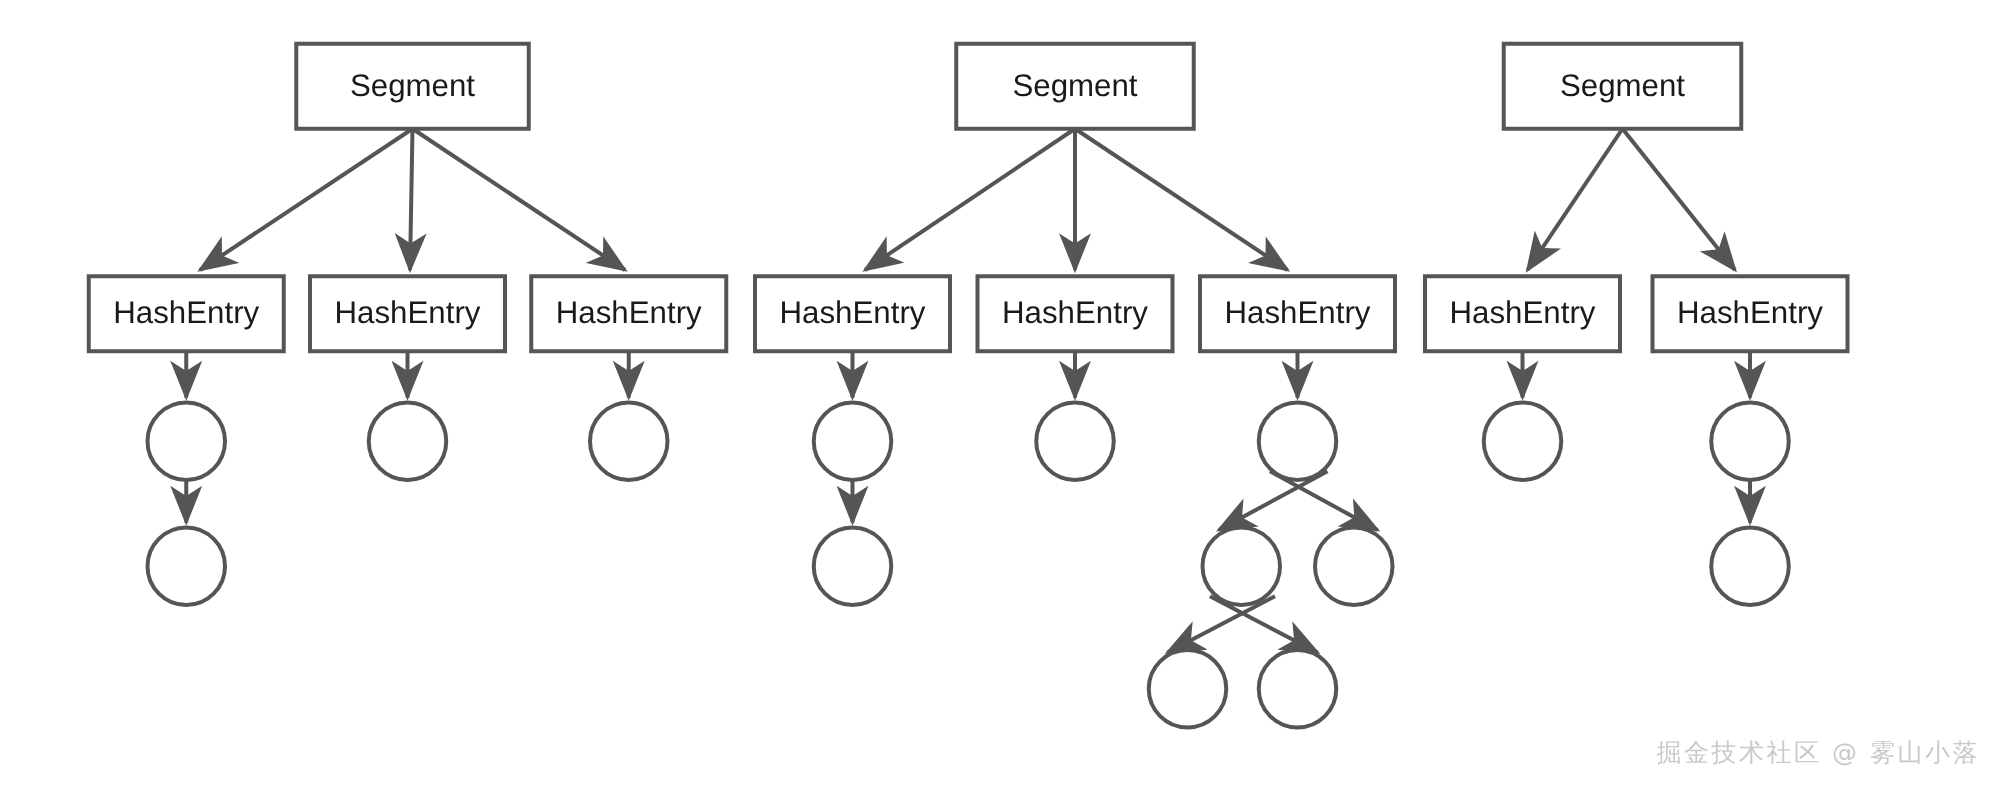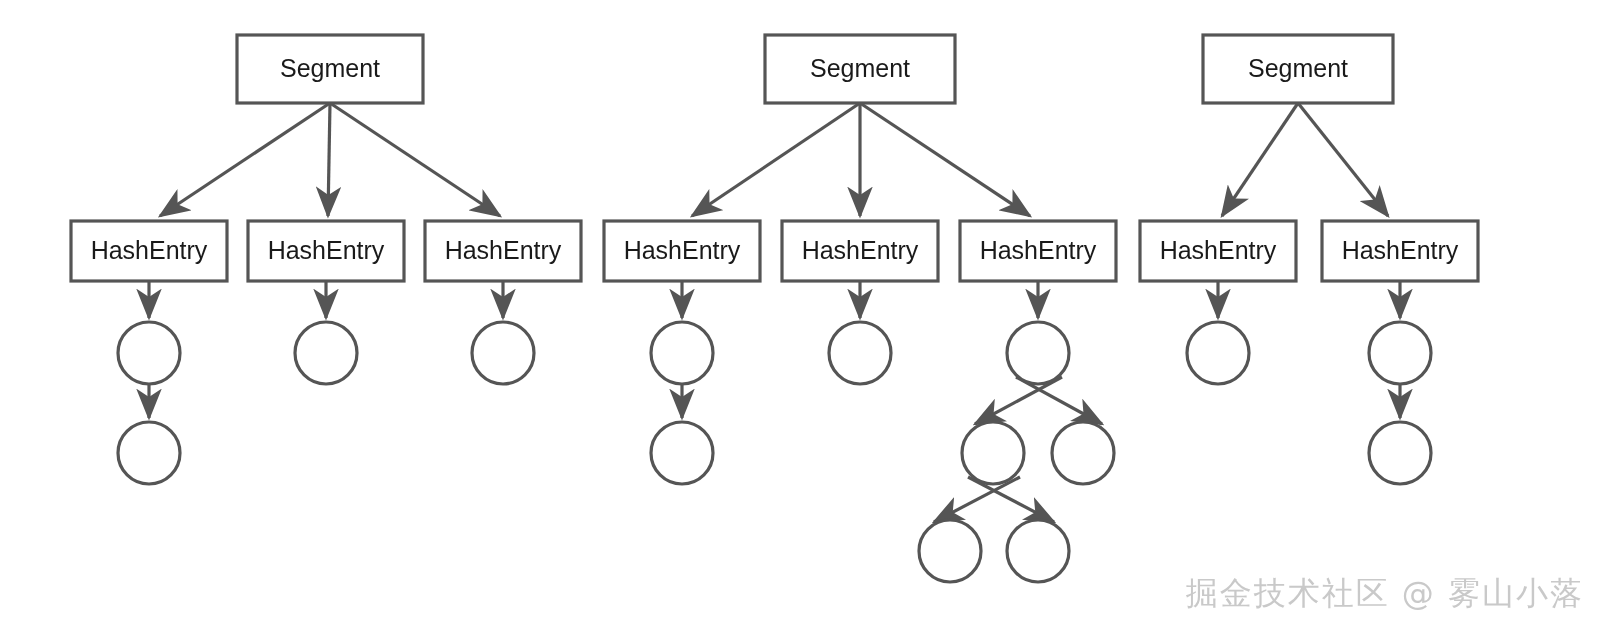--- a/index.html
+++ b/index.html
@@ -44,21 +44,21 @@
     font-family: "Liberation Sans", "DejaVu Sans", sans-serif;
     font-size: 25px;
     text-anchor: middle;
     dominant-baseline: middle;
   }
   .watermark {
     position: absolute;
     right: 22px;
     bottom: 24px;
     font-family: "DejaVu Sans", "Liberation Sans", sans-serif;
-    font-size: 32px;
+    font-size: 20px;
     color: #c9c9c9;
     letter-spacing: 2px;
     white-space: nowrap;
     user-select: none;
   }
 </style>
 </head>
 <body>
 
 <div id="canvas-wrap">

